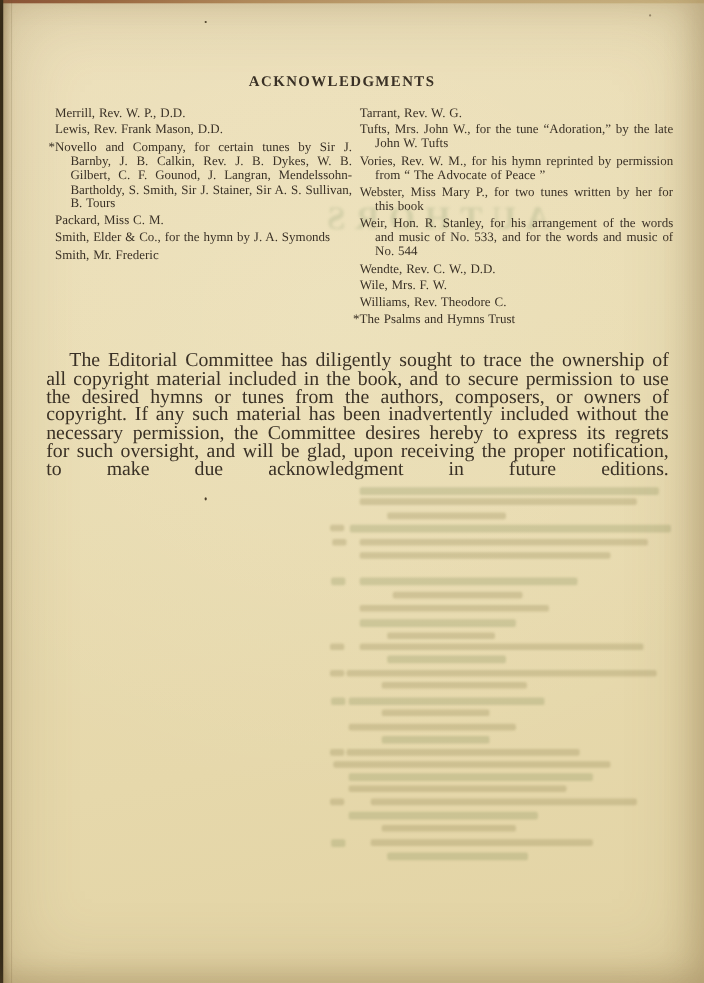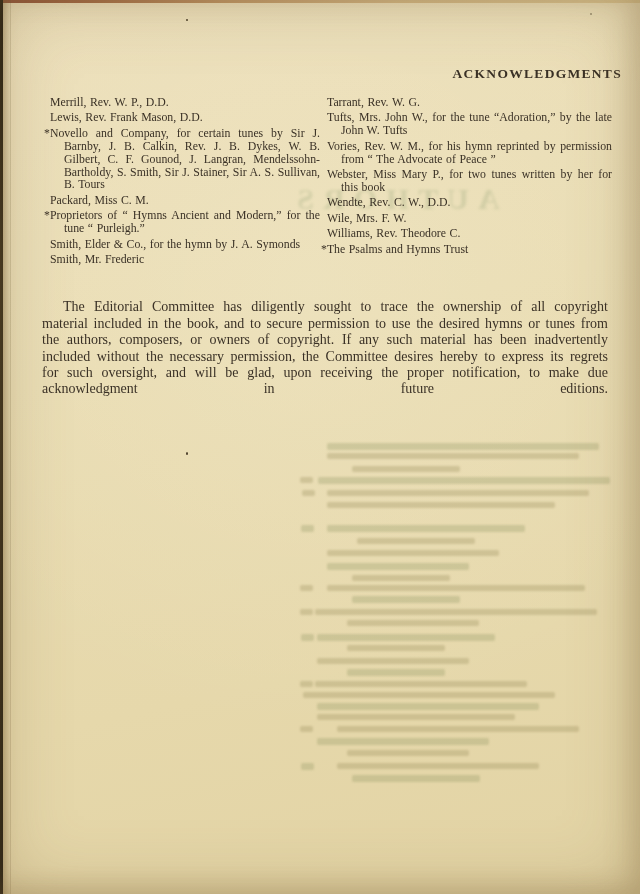--- a/index.html
+++ b/index.html
@@ -31,30 +31,30 @@
   .ghost-heading{position:absolute;top:182px;left:168px;width:452px;text-align:center;
     font-weight:700;font-size:30px;letter-spacing:9px;
     color:rgba(104,132,84,.34);opacity:.55;
     transform:scaleX(-1);filter:blur(1.4px);}
   .gl{position:absolute;height:6px;border-radius:2px;
     background:rgba(158,148,98,.34);filter:blur(.8px);}
   .gl.g2{background:rgba(144,149,96,.30);height:7px;}
 
   
   .content{position:relative;z-index:2;}
-  .title{margin:66px 18px 0 0;text-align:right;
+  .title{margin:66px 18px 0 0;text-align:center;
     font-size:13.5px;font-weight:700;letter-spacing:1.3px;}
   .columns{display:flex;gap:7px;padding-left:50px;margin-top:14px;
     font-size:11.8px;line-height:12.9px;word-spacing:.6px;}
   .col-left{width:270px;}
   .col-right{width:285px;}
   .entry{margin:0 0 2.5px;padding-left:14px;text-indent:-14px;text-align:justify;}
   .entry.star{text-indent:-20px;}
-  .note{margin:31px 0 0 42px;width:566px;
-    font-size:14px;line-height:16.4px;word-spacing:2px;
+  .note{margin:20px 0 0 42px;width:566px;
+    font-size:18px;line-height:16.4px;word-spacing:2px;
     text-align:justify;text-align-last:justify;text-indent:21px;}
 </style>
 </head>
 <body>
 
 <div class="page">
 
   <div class="ghost" aria-hidden="true">
     <div class="ghost-heading">AUTHORS</div>
     <div id="ghost-lines">
@@ -100,29 +100,29 @@
 
   <div class="content">
     <h1 class="title">ACKNOWLEDGMENTS</h1>
 
     <div class="columns">
       <div class="col-left">
         <p class="entry">Merrill, Rev. W. P., D.D.</p>
         <p class="entry">Lewis, Rev. Frank Mason, D.D.</p>
         <p class="entry star">*Novello and Company, for certain tunes by Sir J. Barnby, J. B. Calkin, Rev. J. B. Dykes, W. B. Gilbert, C. F. Gounod, J. Langran, Mendelssohn-Bartholdy, S. Smith, Sir J. Stainer, Sir A. S. Sullivan, B. Tours</p>
         <p class="entry">Packard, Miss C. M.</p>
-        <p class="entry star">*Proprietors of “ Hymns Ancient and Modern,” for the tune “ Purleigh.”</p>
         <p class="entry">Smith, Elder &amp; Co., for the hymn by J. A. Symonds</p>
         <p class="entry">Smith, Mr. Frederic</p>
       </div>
       <div class="col-right">
         <p class="entry">Tarrant, Rev. W. G.</p>
         <p class="entry">Tufts, Mrs. John W., for the tune “Adoration,” by the late John W. Tufts</p>
         <p class="entry">Vories, Rev. W. M., for his hymn reprinted by permission from “ The Advocate of Peace ”</p>
         <p class="entry">Webster, Miss Mary P., for two tunes written by her for this book</p>
+        <p class="entry">Weir, Hon. R. Stanley, for his arrangement of the words and music of No. 533, and for the words and music of No. 544</p>
         <p class="entry">Wendte, Rev. C. W., D.D.</p>
         <p class="entry">Wile, Mrs. F. W.</p>
         <p class="entry">Williams, Rev. Theodore C.</p>
         <p class="entry star">*The Psalms and Hymns Trust</p>
       </div>
     </div>
 
     <p class="note">The Editorial Committee has diligently sought to trace the ownership of all copyright material included in the book, and to secure permission to use the desired hymns or tunes from the authors, composers, or owners of copyright.  If any such material has been inadvertently included without the necessary permission, the Committee desires hereby to express its regrets for such oversight, and will be glad, upon receiving the proper notification, to make due acknowledgment in future editions.</p>
   </div>
 

